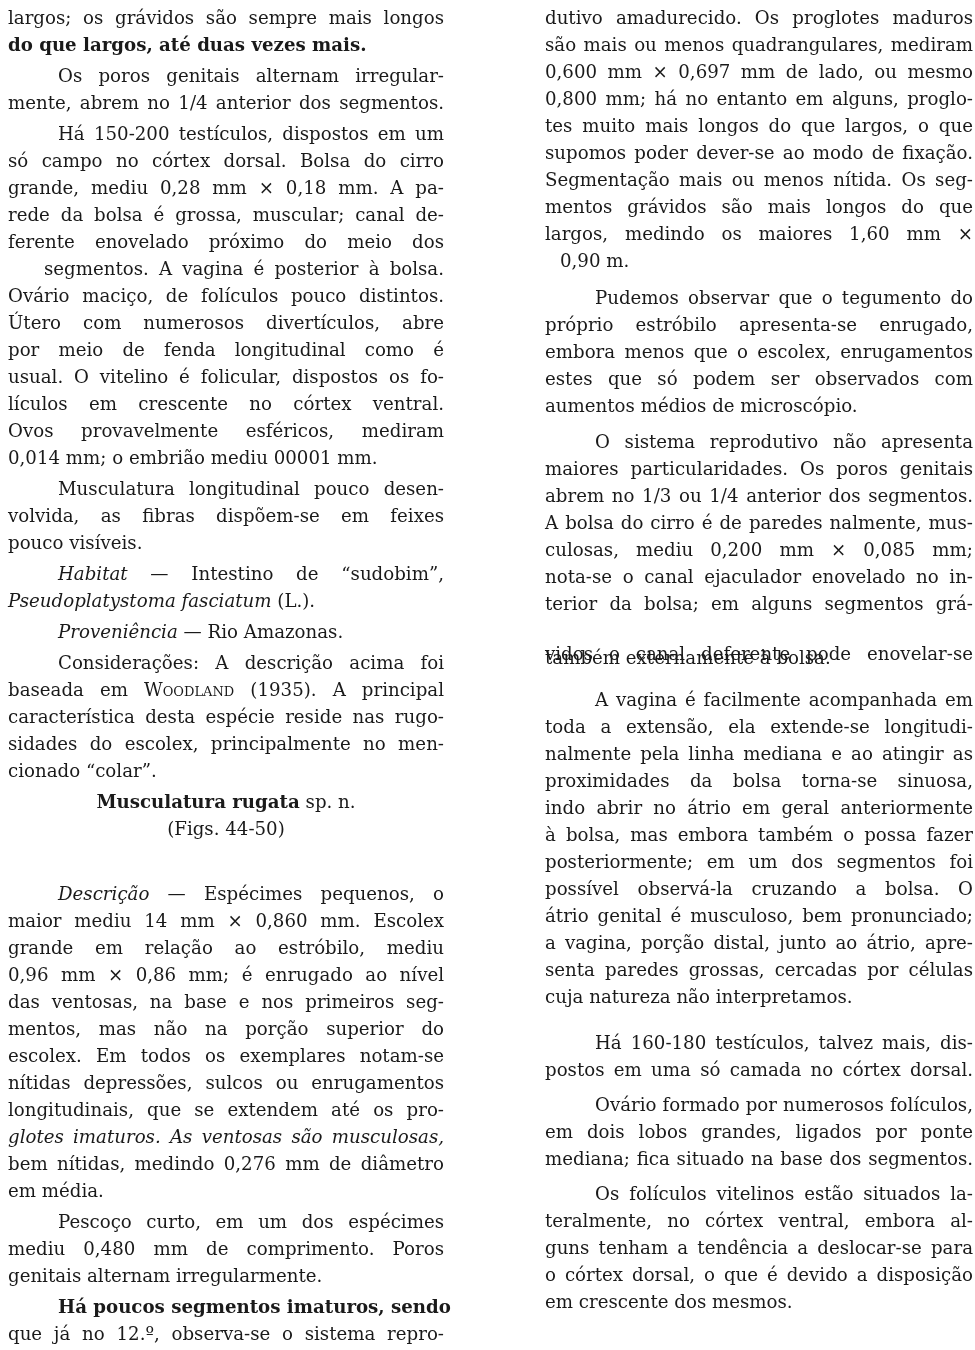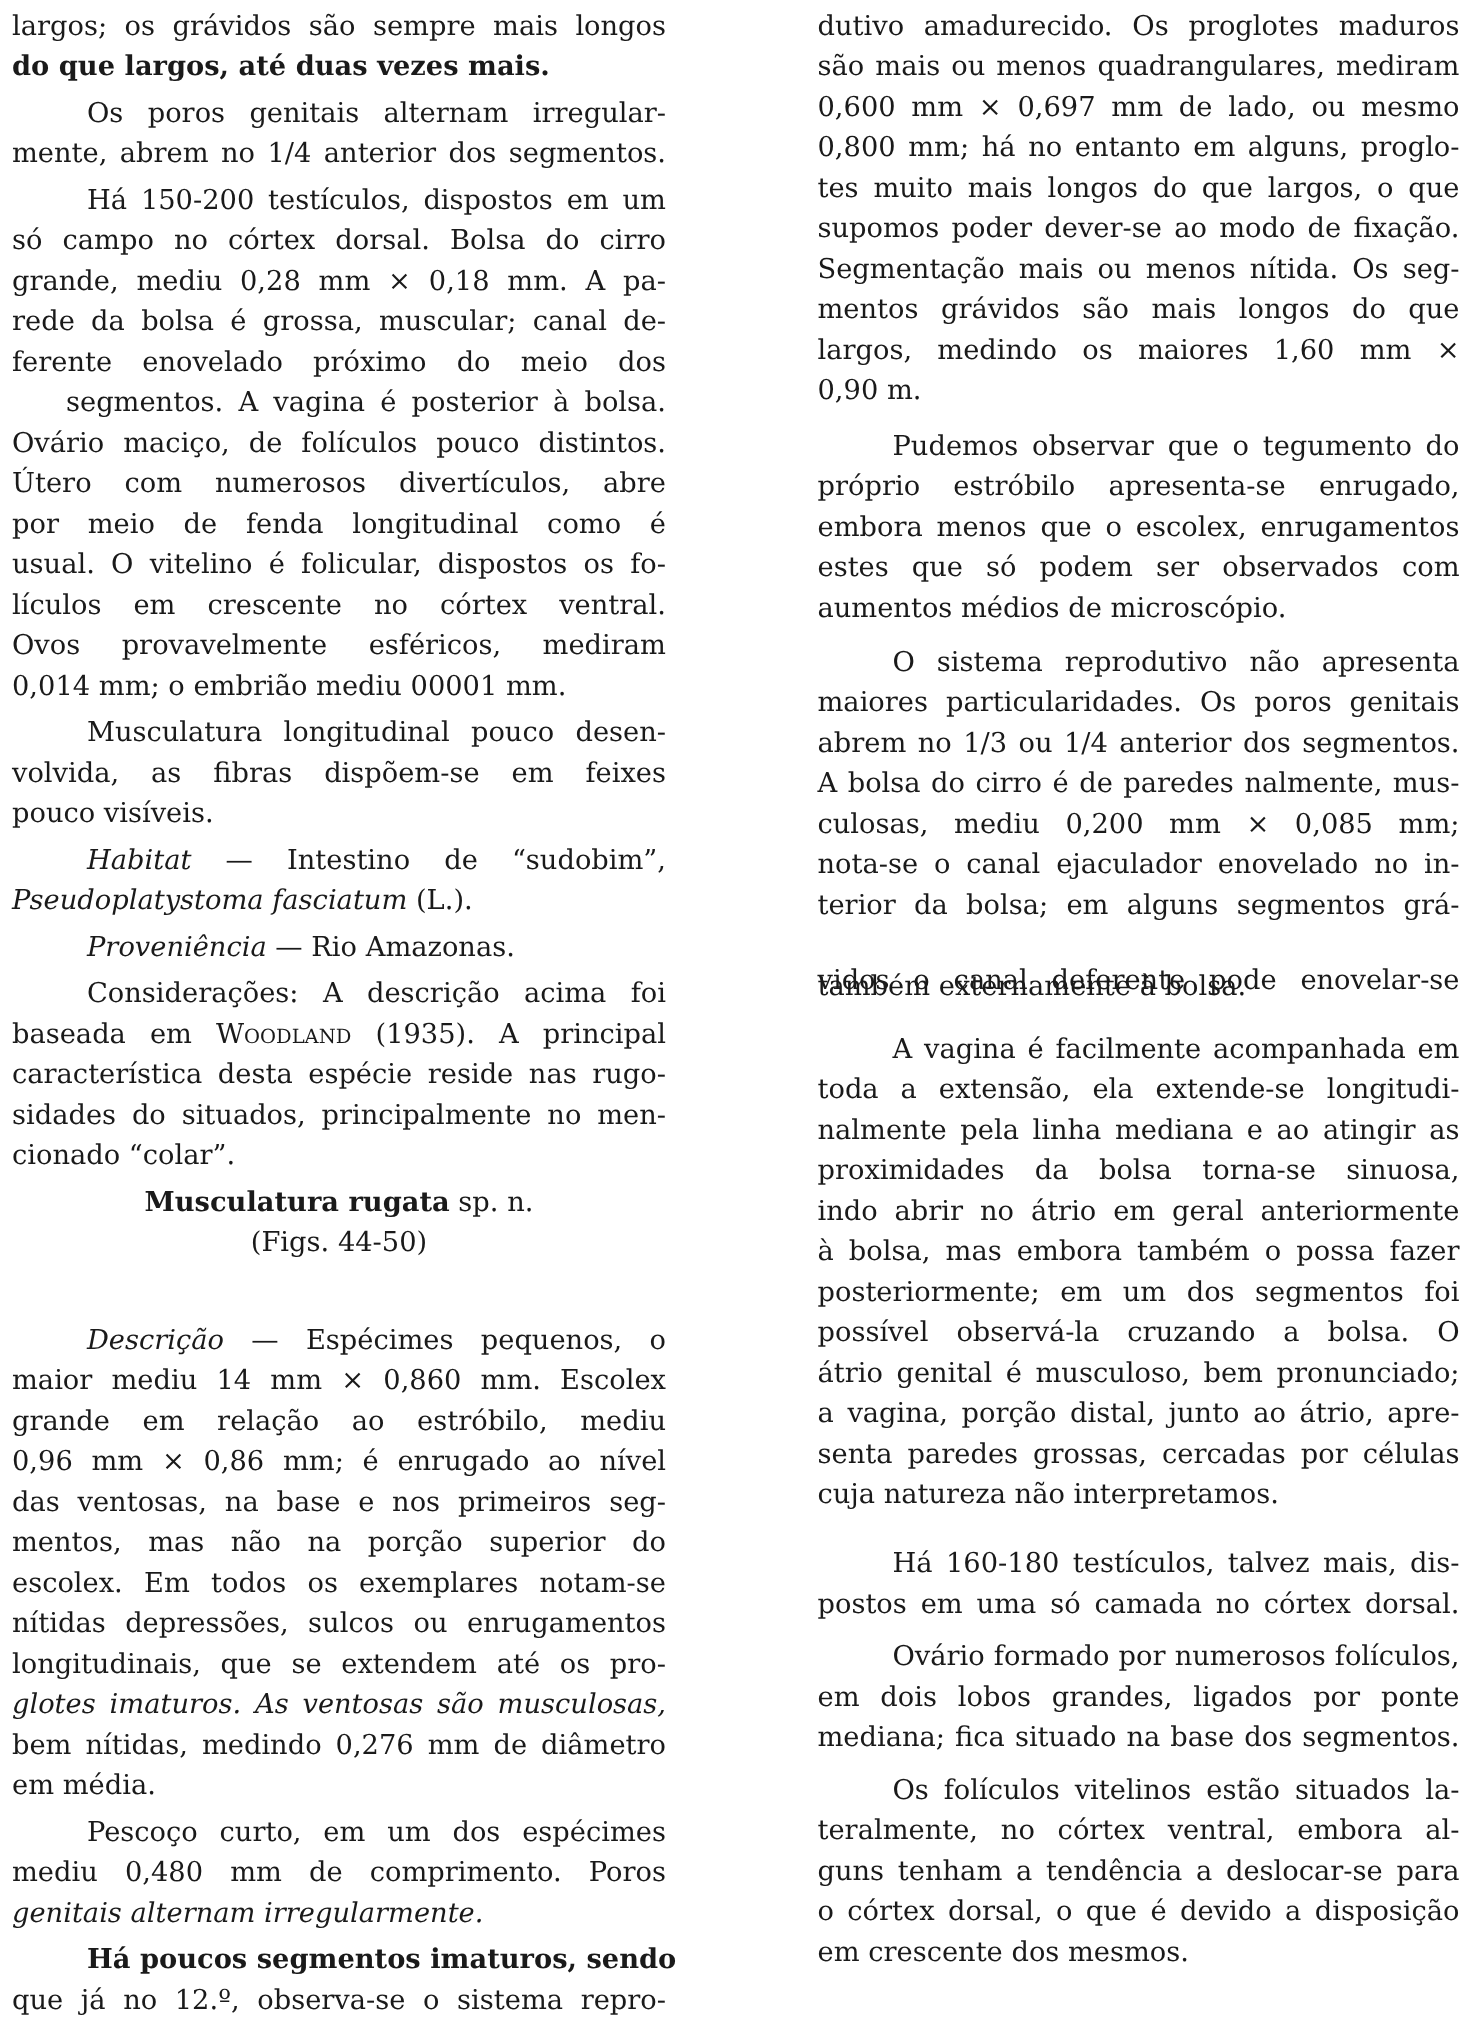--- a/index.html
+++ b/index.html
@@ -54,53 +54,53 @@
   <span class="it">Pseudoplatystoma fasciatum</span><span> (L.).</span>
 </div>
       <div class="line indent last" style="top: 618px;">
   <span class="it">Proveniência</span><span> — </span><span>Rio Amazonas.</span>
 </div>
       <div class="line indent" style="top: 649px;">Considerações: A descrição acima foi</div>
       <div class="line " style="top: 676px;">
   <span>baseada em </span><span class="sc">Woodland</span><span> (1935). A principal</span>
 </div>
       <div class="line " style="top: 703px;">característica desta espécie reside nas rugo-</div>
-      <div class="line " style="top: 730px;">sidades do situados, principalmente no men-</div>
+      <div class="line " style="top: 730px;">sidades do escolex, principalmente no men-</div>
       <div class="line last" style="top: 757px;">cionado “colar”.</div>
       <div class="line indent" style="top: 880px;">
   <span class="it">Descrição</span><span> — Espécimes pequenos, o</span>
 </div>
       <div class="line " style="top: 907px;">maior mediu 14 mm × 0,860 mm. Escolex</div>
       <div class="line " style="top: 934px;">grande em relação ao estróbilo, mediu</div>
       <div class="line " style="top: 961px;">0,96 mm × 0,86 mm; é enrugado ao nível</div>
       <div class="line " style="top: 988px;">das ventosas, na base e nos primeiros seg-</div>
       <div class="line " style="top: 1015px;">mentos, mas não na porção superior do</div>
       <div class="line " style="top: 1042px;">escolex. Em todos os exemplares notam-se</div>
       <div class="line " style="top: 1069px;">nítidas depressões, sulcos ou enrugamentos</div>
       <div class="line " style="top: 1096px;">longitudinais, que se extendem até os pro-</div>
       <div class="line " style="top: 1123px; font-style: italic;">glotes imaturos. As ventosas são musculosas,</div>
       <div class="line " style="top: 1150px;">bem nítidas, medindo 0,276 mm de diâmetro</div>
       <div class="line last" style="top: 1177px;">em média.</div>
       <div class="line indent" style="top: 1208px;">Pescoço curto, em um dos espécimes</div>
       <div class="line " style="top: 1235px;">mediu 0,480 mm de comprimento. Poros</div>
-      <div class="line last" style="top: 1262px; font-style: italic;">genitais alternam irregularmente.</div>
+      <div class="line last" style="top: 1262px;">genitais alternam irregularmente.</div>
       <div class="line indent bold" style="top: 1293px;">Há poucos segmentos imaturos, sendo</div>
       <div class="line " style="top: 1320px;">que já no 12.º, observa-se o sistema repro-</div>
     </div>
   <div class="col col-right" id="col-right">
       <div class="line " style="top: 4px;">dutivo amadurecido. Os proglotes maduros</div>
       <div class="line " style="top: 31px;">são mais ou menos quadrangulares, mediram</div>
       <div class="line " style="top: 58px;">0,600 mm × 0,697 mm de lado, ou mesmo</div>
       <div class="line " style="top: 85px;">0,800 mm; há no entanto em alguns, proglo-</div>
       <div class="line " style="top: 112px;">tes muito mais longos do que largos, o que</div>
       <div class="line " style="top: 139px;">supomos poder dever-se ao modo de fixação.</div>
       <div class="line " style="top: 166px;">Segmentação mais ou menos nítida. Os seg-</div>
       <div class="line " style="top: 193px;">mentos grávidos são mais longos do que</div>
       <div class="line " style="top: 220px;">largos, medindo os maiores 1,60 mm ×</div>
-      <div class="line last" style="top: 247px;">0,90 m.</div>
+      <div class="line last" style="top: 247px; margin-left: 15px;">0,90 m.</div>
       <div class="line indent" style="top: 284px;">Pudemos observar que o tegumento do</div>
       <div class="line " style="top: 311px;">próprio estróbilo apresenta-se enrugado,</div>
       <div class="line " style="top: 338px;">embora menos que o escolex, enrugamentos</div>
       <div class="line " style="top: 365px;">estes que só podem ser observados com</div>
       <div class="line last" style="top: 392px;">aumentos médios de microscópio.</div>
       <div class="line indent" style="top: 428px;">O sistema reprodutivo não apresenta</div>
       <div class="line " style="top: 455px;">maiores particularidades. Os poros genitais</div>
       <div class="line " style="top: 482px;">abrem no 1/3 ou 1/4 anterior dos segmentos.</div>
       <div class="line " style="top: 509px;">A bolsa do cirro é de paredes nalmente, mus-</div>
       <div class="line " style="top: 536px;">culosas, mediu 0,200 mm × 0,085 mm;</div>

